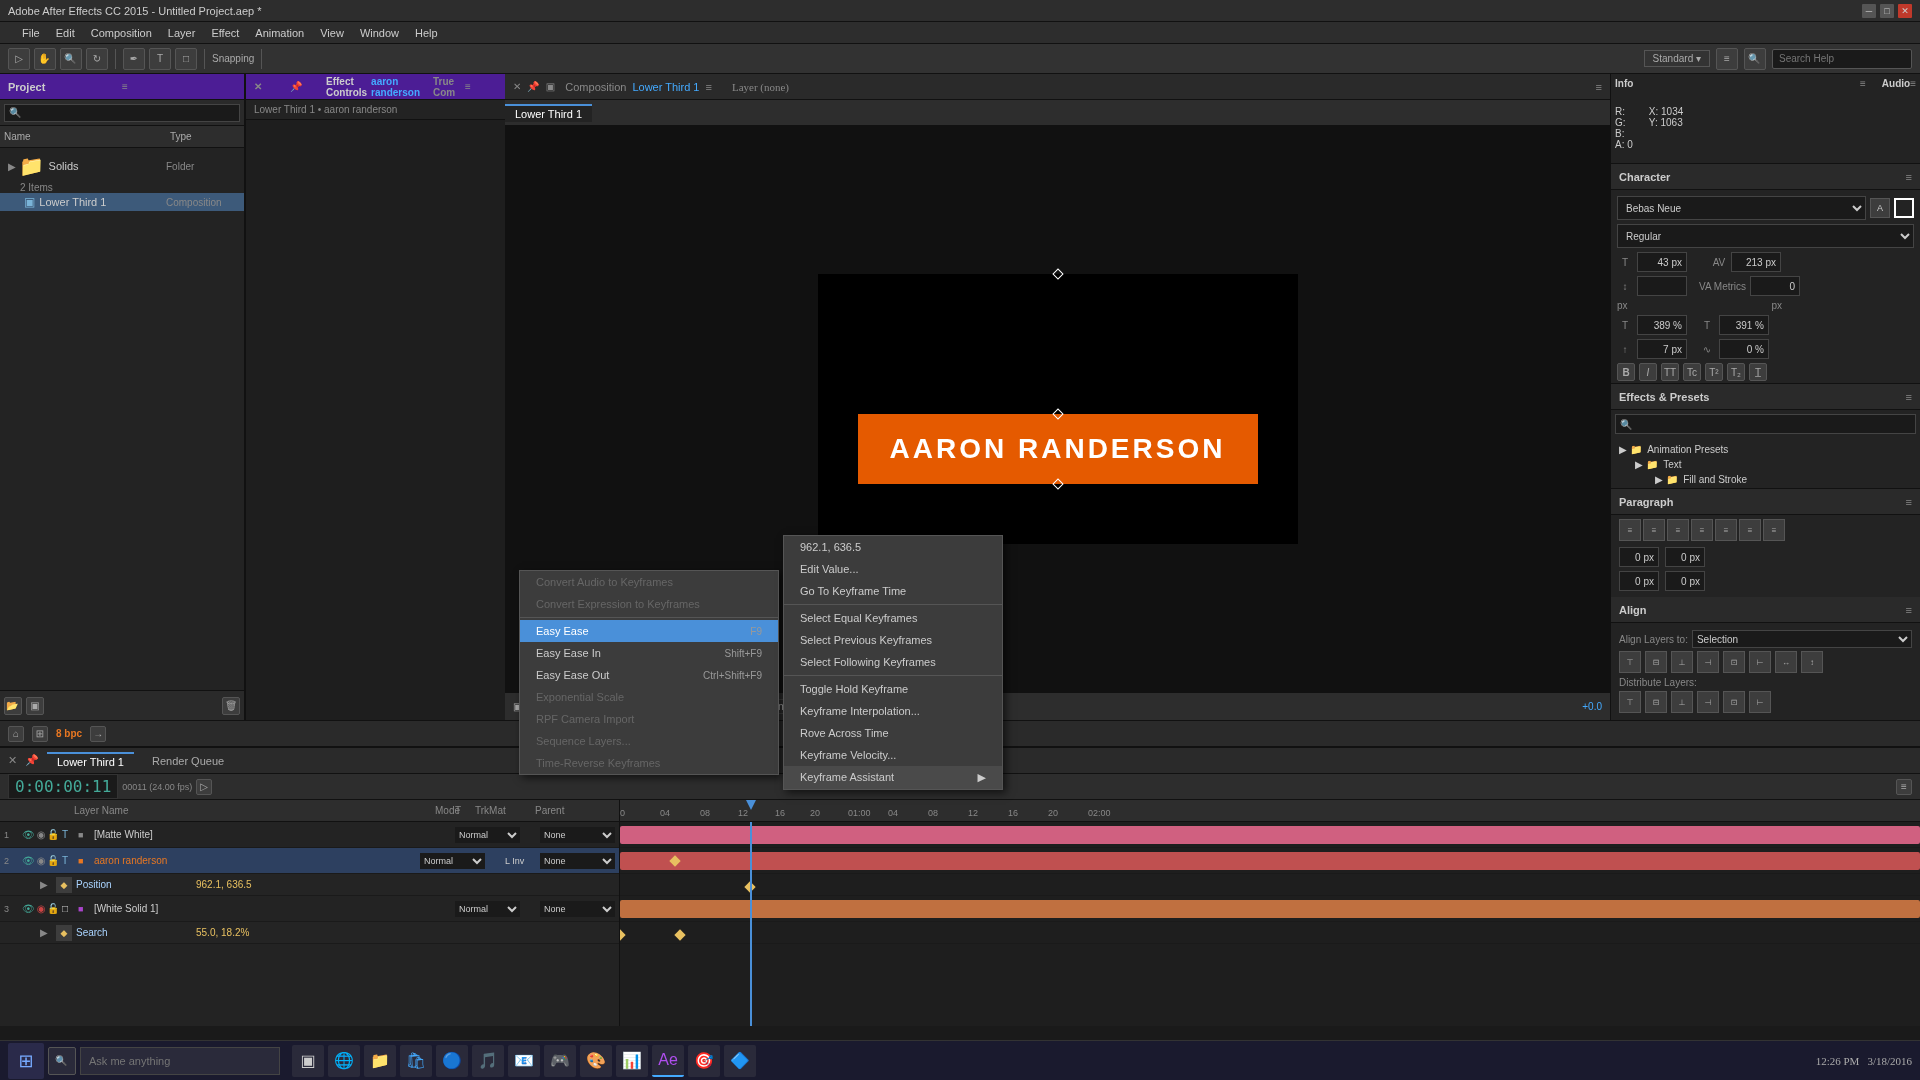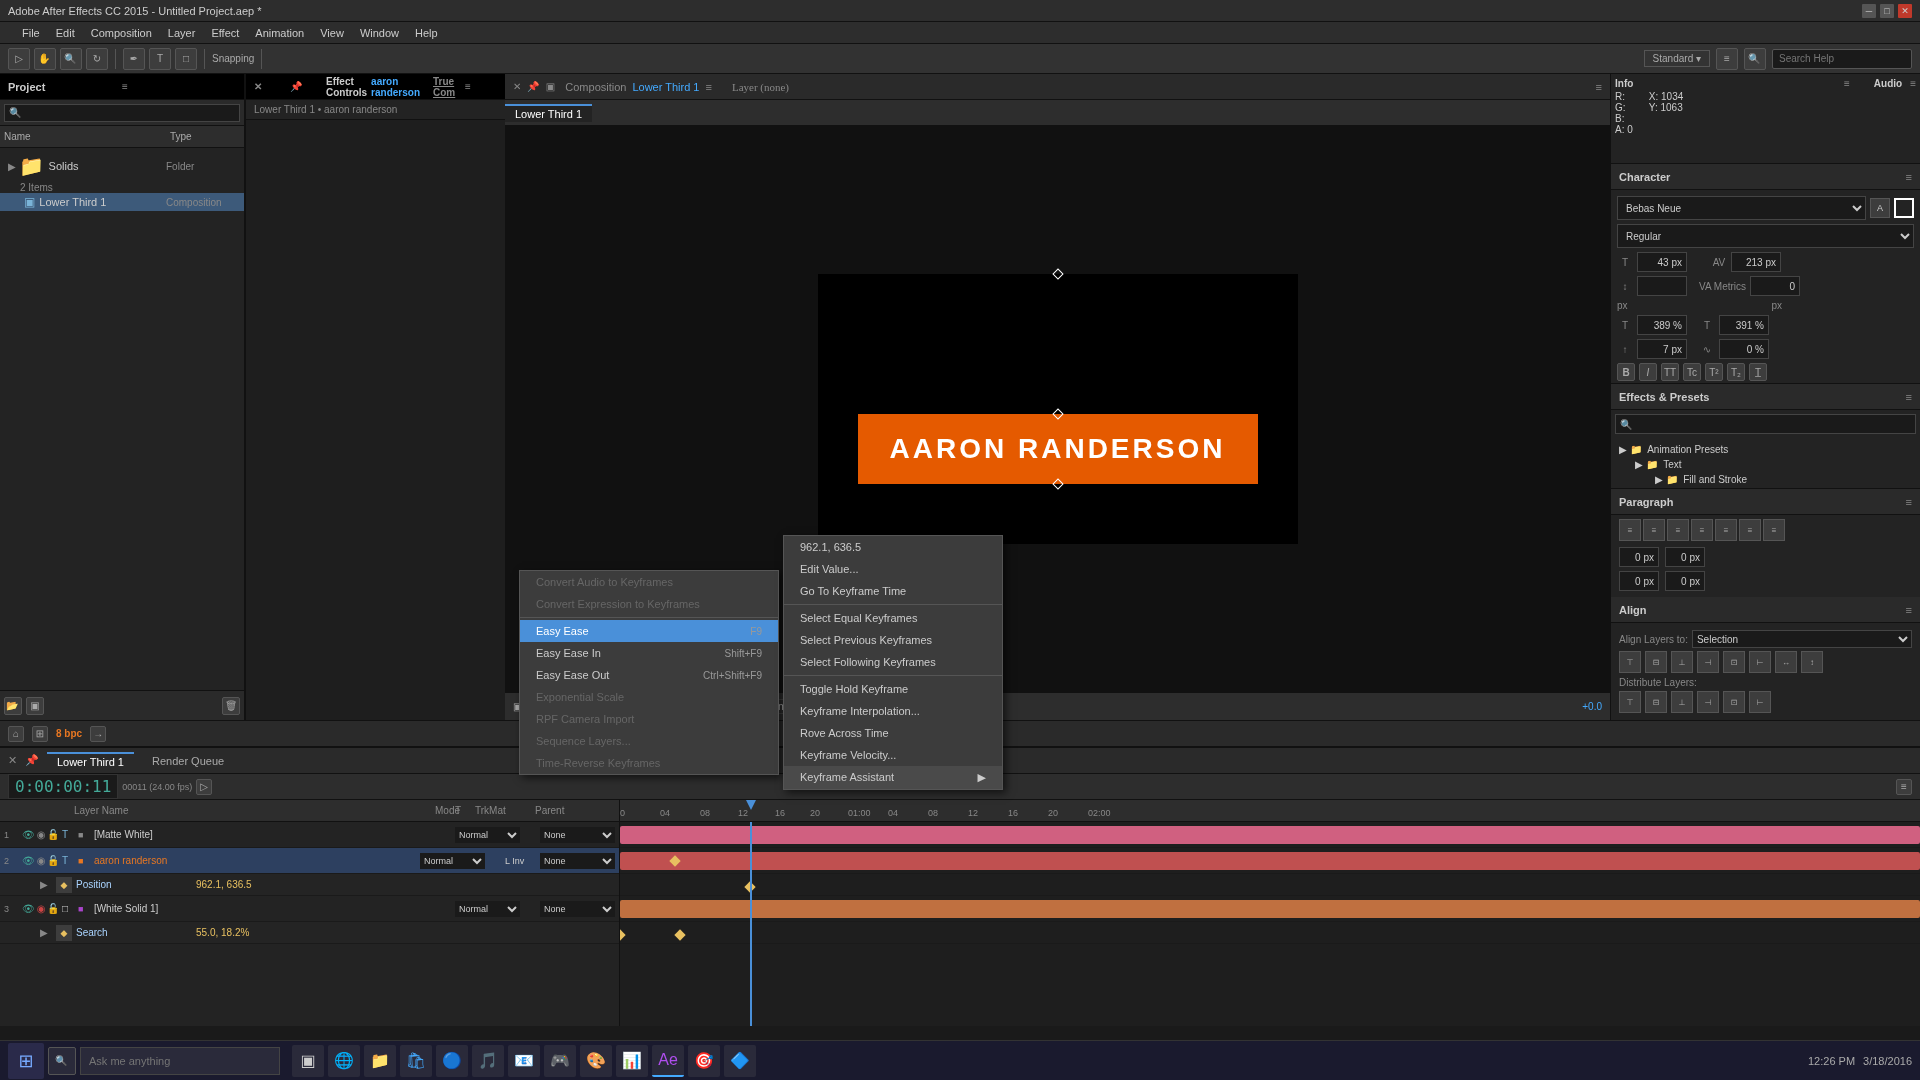--- a/index.html
+++ b/index.html
@@ -88,21 +88,21 @@
     
     #panel-project {
       width: 245px;
       background: #232323;
       border-right: 1px solid #111;
       display: flex;
       flex-direction: column;
     }
     .panel-header {
       height: 26px;
-      background: #000000;
+      background: #4c1d95;
       display: flex;
       align-items: center;
       padding: 0 8px;
       border-bottom: 1px solid #111;
       font-size: 11px;
       color: #ccc;
       font-weight: bold;
     }
     .panel-header span { flex: 1; }
     .panel-icon { font-size: 10px; color: #888; cursor: pointer; }
@@ -595,21 +595,21 @@
       padding: 0 8px;
     }
     .task-icons { display: flex; gap: 4px; margin-left: 8px; }
     .task-icon {
       width: 32px; height: 32px;
       background: #2a2a3a;
       display: flex; align-items: center; justify-content: center;
       font-size: 16px; cursor: pointer; border-radius: 2px;
     }
     .task-icon.active { border-bottom: 2px solid #4af; }
-    .task-right { margin-left: auto; display: flex; align-items: center; gap: 8px; color: #aaa; font-size: 11px; }
+    .task-right { margin-left: auto; display: flex; align-items: center; gap: 8px; color: #aaa; font-size: 11px; font-family: Liberation Serif, serif; }
 
     
     .overlay-area {
       position: absolute;
       top: 0; left: 0; right: 0; bottom: 0;
       pointer-events: none;
       z-index: 50;
     }
 
     .render-queue-tab {
@@ -698,21 +698,21 @@
       <div class="tb-btn" style="width:18px;height:18px;margin-left:auto;">🗑</div>
     </div>
   </div>
 
   <div id="panel-effects-ctrl">
     <div class="panel-header" style="font-size:10px;">
       <span style="color:#888;margin-right:4px;">✕</span>
       <span style="color:#888;margin-right:4px;">📌</span>
       <span>Effect Controls</span>
       <span style="color:#4af;margin-left:4px;">aaron randerson</span>
-      <span style="margin-left:13px;color:#888;text-decoration:underline;">True Com</span>
+      <span style="margin-left:13px;color:#888;">True Com</span>
       <span class="panel-icon" style="margin-left:auto;">≡</span>
     </div>
     <div style="padding:4px 8px;font-size:10px;color:#888;border-bottom:1px solid #111;">Lower Third 1 • aaron randerson</div>
     <div style="flex:1;background:#1e1e1e;"></div>
   </div>
 
   <div id="comp-area">
     <div class="comp-tabs">
       <span style="color:#888;font-size:10px;margin-right:6px;">✕</span>
       <span style="color:#888;font-size:10px;margin-right:6px;">📌</span>
@@ -747,21 +747,21 @@
       <span style="cursor:pointer;border:1px solid #444;padding:1px 4px;">Active Camera ▾</span>
       <span style="cursor:pointer;border:1px solid #444;padding:1px 4px;">1 View ▾</span>
       <span style="margin-left:auto;color:#4af;">+0.0</span>
     </div>
   </div>
 
   <div id="panel-right" style="width:310px;overflow:hidden;">
 
     <div style="height:90px;background:#232323;border-bottom:1px solid #111;display:flex;">
       <div style="flex:1;padding:4px;font-size:10px;">
-        <div style="display:flex;gap:8px;justify-content:space-between;margin-bottom:2px;">
+        <div style="display:flex;gap:0;justify-content:space-between;margin-bottom:17px;">
           <span style="font-weight:bold;">Info</span>
           <span style="color:#888;margin-left:auto;">≡</span>
           <span style="font-weight:bold;margin-left:16px;">Audio</span>
           <span style="color:#888;">≡</span>
         </div>
         <div style="display:flex;gap:16px;">
           <div>
             <div>R:</div>
             <div>G:</div>
             <div>B:</div>

